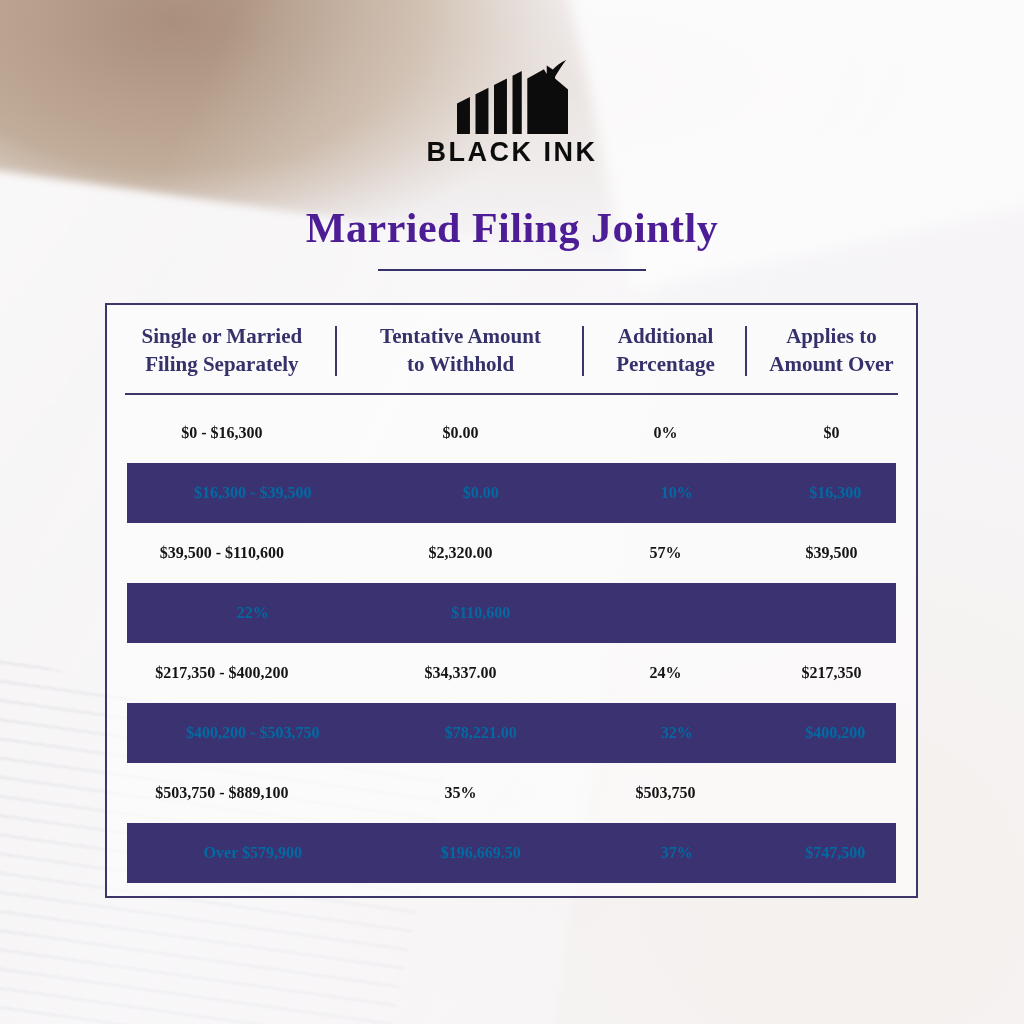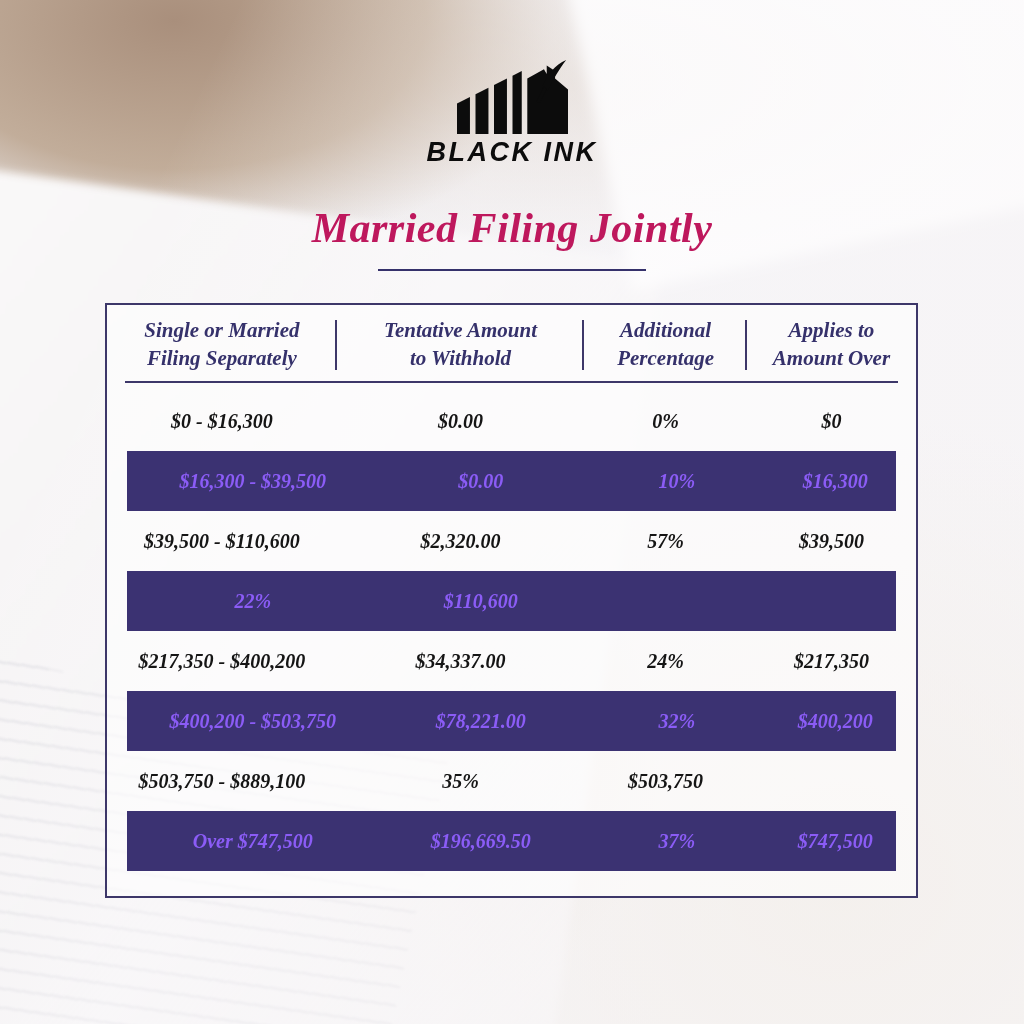--- a/index.html
+++ b/index.html
@@ -1,19 +1,19 @@
 <!DOCTYPE html>
 <html><head>
 <meta charset="utf-8">
 <style>
   * { margin:0; padding:0; box-sizing:border-box; }
   html,body { width:1024px; height:1024px; }
   body { font-family:"Liberation Serif","DejaVu Serif",serif; overflow:hidden; }
 
-  .canvas { position:relative; width:1024px; height:1024px; overflow:hidden; background:#eeecf0;font-style:italic; }
+  .canvas { position:relative; width:1024px; height:1024px; overflow:hidden; background:#eeecf0; }
 
   
   .bg, .bg > div { position:absolute; }
   .bg { inset:0; }
   .bg-base { inset:0;
     background:
       radial-gradient(ellipse 560px 330px at 17% 2%, #a98f7c 0%, rgba(186,162,139,.85) 45%, rgba(236,234,240,0) 72%),
       radial-gradient(ellipse 780px 260px at 52% 8%, rgba(193,172,152,.55) 0%, rgba(236,234,240,0) 68%),
       radial-gradient(ellipse 300px 430px at 37% 50%, rgba(210,170,146,.45) 0%, rgba(236,234,240,0) 70%),
       radial-gradient(ellipse 290px 340px at 44% 74%, rgba(215,184,162,.38) 0%, rgba(236,234,240,0) 72%),
@@ -33,41 +33,41 @@
 
   
   .logo { position:absolute; top:60px; left:50%; transform:translateX(-50%);
           display:flex; flex-direction:column; align-items:center; }
   .logo-icon { width:126px; height:74px; display:block; }
   .logo-text { font-family:"Liberation Sans","DejaVu Sans",sans-serif; font-weight:800;
                font-size:27px; letter-spacing:2.5px; color:#0c0c0c; margin-top:3px; white-space:nowrap; }
 
   
   .title-block { position:absolute; top:204px; left:0; right:0; text-align:center; }
-  .title-block h1 { font-weight:700; font-size:42px; color:#be185d; letter-spacing:.5px; }
+  .title-block h1 { font-weight:700; font-size:42px; color:#4c1d95; letter-spacing:.5px; }
   .title-underline { width:268px; height:2px; background:#35316b; margin:17px auto 0; }
 
   
   .card { position:absolute; left:105px; top:303px; width:813px; height:595px;
           border:2px solid #3d3769; background:rgba(255,255,255,.55); }
   .grid-cols { display:grid; grid-template-columns:28.4% 30.6% 20.1% 20.9%; }
 
-  .thead { height:76px; align-items:center; padding-top:4px; }
+  .thead { height:88px; align-items:center; padding-top:4px; }
   .hcell { position:relative; display:flex; flex-direction:column; align-items:center;
            justify-content:center; text-align:center;
            font-weight:700; font-size:21px; line-height:1.33; color:#35316b; }
   .hcell:not(:last-child)::after { content:""; position:absolute; right:0; top:6%;
            height:88%; width:2px; background:#3d3769; }
   .hsep { height:2px; background:#3d3769; margin:0 18px; }
 
   .tbody { margin-top:8px; }
   .row { position:relative; height:60px; align-items:center; text-align:center;
-         font-weight:700; font-size:20px; color:#151515; }
+         font-weight:700; font-size:16px; color:#151515; }
   .row .cell { position:relative; z-index:1; }
-  .row.alt { color:#8b5cf6;padding-left:36px; }
+  .row.alt { color:#0369a1;padding-left:36px; }
   .row.alt::before { content:""; position:absolute; left:20px; right:20px; top:0; bottom:0;
          background:#3b3272; }
 </style>
 </head>
 <body>
 
 <div class="canvas">
 
   <div class="bg" aria-hidden="true">
     <div class="bg-base"></div>
@@ -162,21 +162,21 @@
         <div class="cell">$400,200</div>
       </div>
 
       <div class="row grid-cols">
         <div class="cell">$503,750 - $889,100</div>
         <div class="cell">35%</div>
         <div class="cell">$503,750</div>
       </div>
 
       <div class="row alt grid-cols">
-        <div class="cell">Over $747,500</div>
+        <div class="cell">Over $579,900</div>
         <div class="cell">$196,669.50</div>
         <div class="cell">37%</div>
         <div class="cell">$747,500</div>
       </div>
 
     </div>
   </section>
 
 </div>
 

